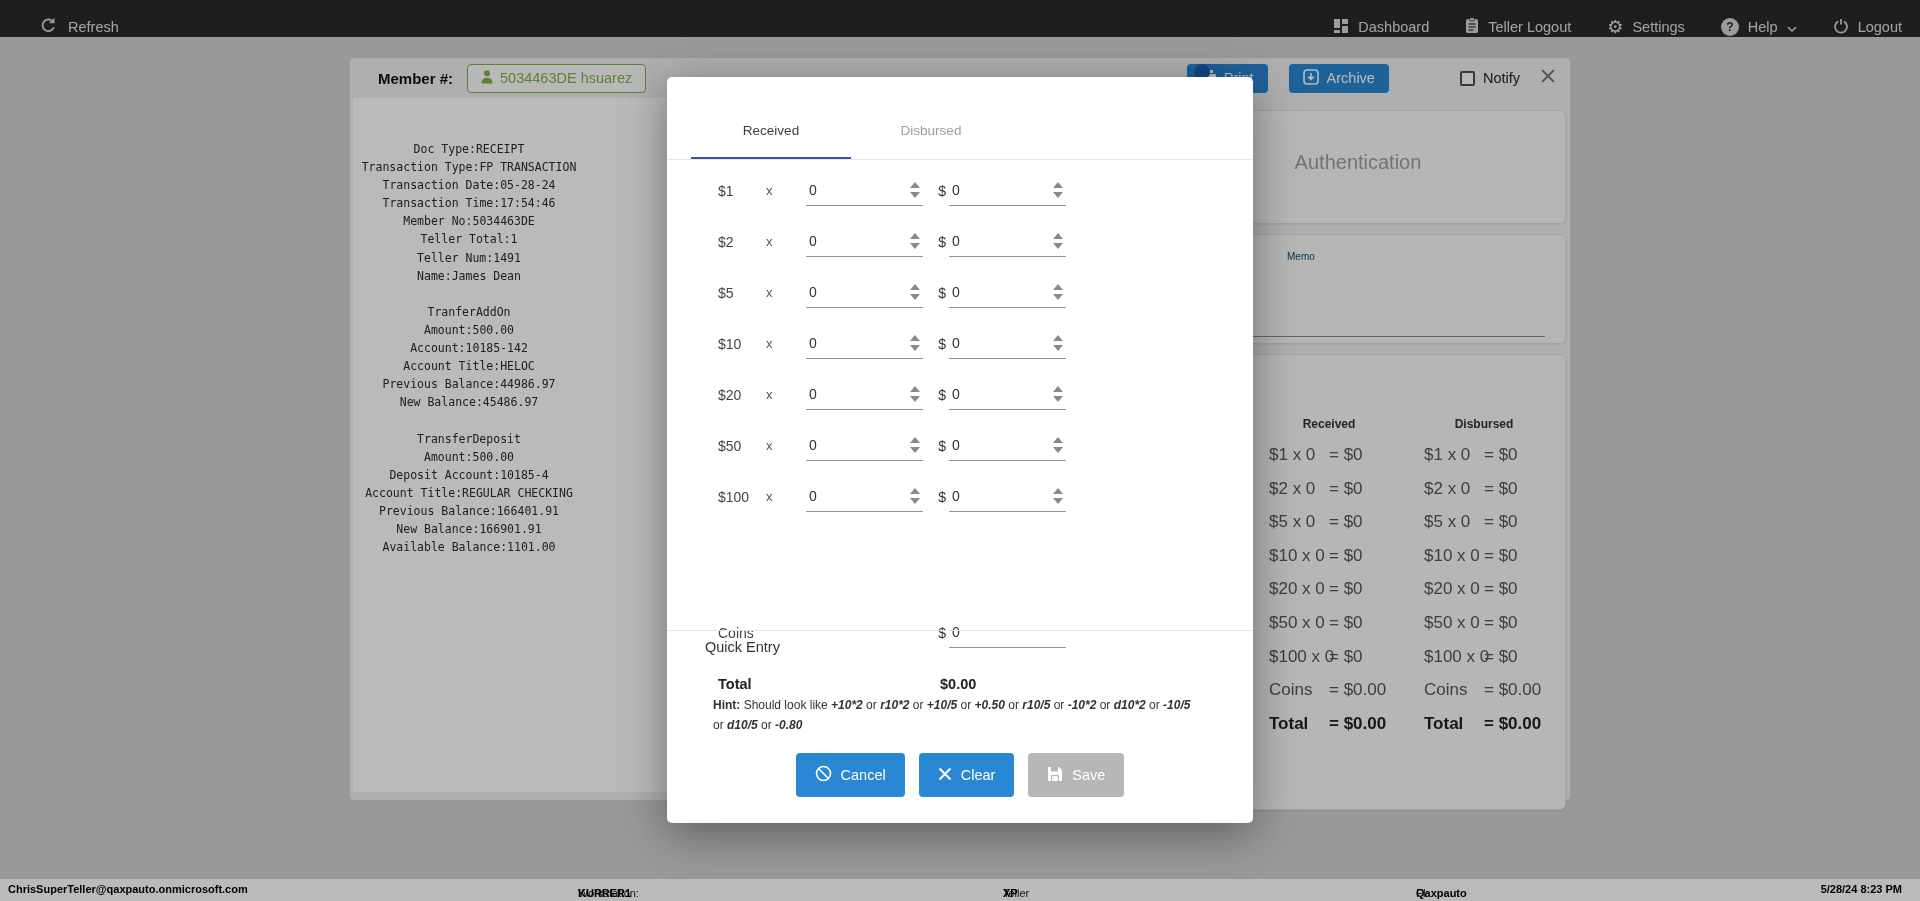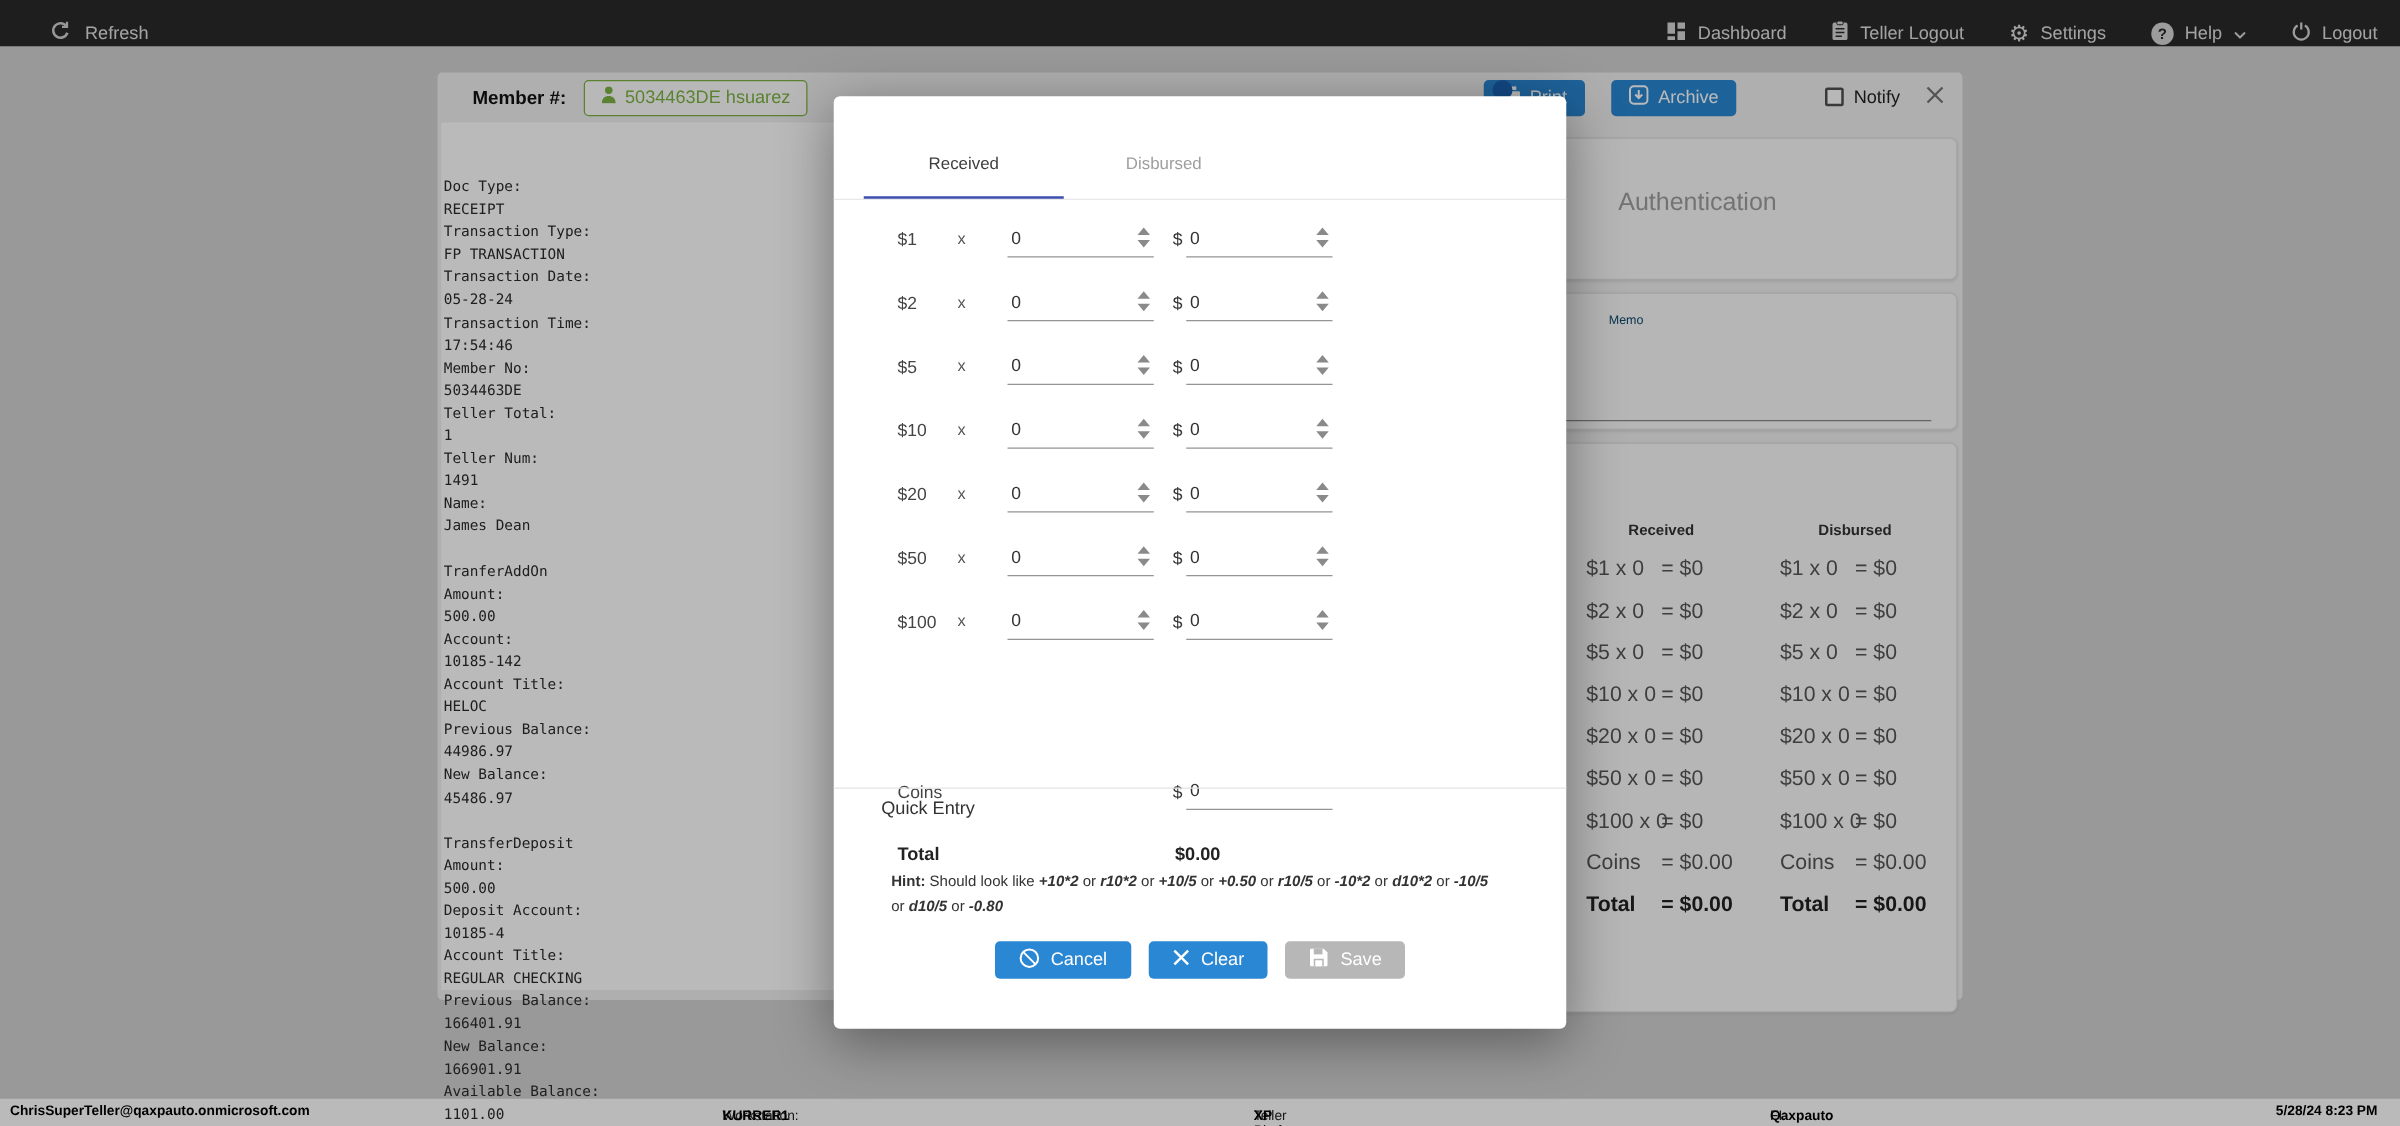--- a/index.html
+++ b/index.html
@@ -17,28 +17,28 @@
   
   .main-card { position:absolute; left:350px; top:58px; width:1220px; height:742px; background:#f0f0f0; border-radius:4px; z-index:1; }
   .card-header { position:absolute; left:350px; top:58px; width:1220px; height:40px; display:flex; align-items:center; z-index:2; }
   .member-label { margin-left:28px; font-size:15px; font-weight:bold; color:#111; }
   .member-chip { margin-left:14px; height:29px; display:flex; align-items:center; gap:7px; padding:0 13px; border:1px solid #7cb342; border-radius:4px; color:#7cb342; font-size:14.5px; background:#fdfdfd; cursor:pointer; }
   .info-dot { position:absolute; left:1194px; top:64px; width:16px; height:16px; border-radius:50%; background:#1a63b5; z-index:2; }
   .hdr-right { position:absolute; right:8px; top:0; height:40px; display:flex; align-items:center; gap:0; }
   .btn-blue-bg { height:29px; display:flex; align-items:center; gap:8px; padding:4px 14px; background:#2a87d4; color:#fff; font-size:14.5px; border:none; border-radius:4px; cursor:pointer; }
   .btn-print { margin-right:21px; }
   .btn-archive { margin-right:27px; }
-  .notify-wrap { display:flex; gap:8px; margin-right:20px; cursor:pointer;padding-left:44px; }
+  .notify-wrap { display:flex; align-items:center; gap:8px; margin-right:20px; cursor:pointer;padding-left:44px; }
   .notify-box { width:15px; height:15px; border:2px solid #4f4f4f; border-radius:2px; background:#fdfdfd; }
   .notify-label { font-size:14.5px; color:#222; }
   .close-wrap { cursor:pointer; display:flex; align-items:center; margin-right:6px; }
 
   .receipt-panel { position:absolute; left:353px; top:98px; width:322px; height:694px; background:#ffffff; z-index:1; }
   .receipt-lines { position:absolute; left:355px; top:140px; width:228px; z-index:2; font-family:"DejaVu Sans Mono",monospace; font-size:11.5px; line-height:18.1px; color:#2b2b2b; }
-  .rline { display:flex; justify-content:center; white-space:pre; min-height:18.1px;flex-direction:column; }
+  .rline { display:flex; justify-content:center; white-space:pre; min-height:18.1px; }
 
   .side-card { position:absolute; background:#fafafa; border:1px solid #e0e0e0; border-radius:6px; z-index:1; box-shadow:0 1px 2px rgba(0,0,0,.08); }
   .auth-card { left:1150px; top:110px; width:416px; height:114px; }
   .auth-title { text-align:center; margin-top:40px; font-size:20px; color:#9e9e9e; }
   .memo-card { left:1150px; top:234px; width:416px; height:110px; }
   .memo-label { position:absolute; left:136px; top:16px; font-size:10px; color:#0c4a6e; }
   .memo-line { position:absolute; left:15px; right:20px; bottom:6px; border-bottom:1px solid #8a8a8a; }
   .summary-card { left:1150px; top:354px; width:416px; height:456px; }
   .sum-header { position:absolute; top:62px; font-size:12px; font-weight:bold; color:#333; }
   .sum-header.received { left:118px; width:120px; text-align:center; }
@@ -79,21 +79,21 @@
   .qe-divider { position:absolute; left:0; top:553px; width:100%; border-top:1px solid #e4e4e4; }
   .qe-label { position:absolute; left:38px; top:562px; font-size:14.5px; color:#333; }
   .qe-input { position:absolute; left:178px; top:552px; width:357px; height:36px; border:none; outline:none; border-bottom:1px solid #9e9e9e; font-size:15px; color:#333; background:transparent; font-family:"Liberation Sans",sans-serif; }
   .qe-input::placeholder { color:#9e9e9e; }
 
   .hint { position:absolute; left:46px; top:618px; width:482px; font-size:12px; line-height:20px; color:#333; }
   .hint .hint-word { font-weight:bold; }
   .hint .expr { font-weight:bold; font-style:italic; }
 
   .modal-buttons { position:absolute; left:0; top:676px; width:100%; display:flex; justify-content:center; gap:14px; }
-  .mbtn { height:30px; display:flex; align-items:center; gap:9px; padding:0 19px; border:none; border-radius:4px; background:#2a87d4; color:#fff; font-size:14.5px; font-family:"Liberation Sans",sans-serif; cursor:pointer; }
+  .mbtn { height:44px; display:flex; align-items:center; gap:9px; padding:0 19px; border:none; border-radius:4px; background:#2a87d4; color:#fff; font-size:14.5px; font-family:"Liberation Sans",sans-serif; cursor:pointer; }
   .mbtn.disabled { background:#b7b7b7; cursor:default; }
 
   
   .statusbar { position:absolute; left:0; bottom:0; width:1920px; height:22px; background:#fff; z-index:1; font-size:11px; color:#222; }
   .statusbar span { position:absolute; top:4px; }
   .sb-user { left:8px; font-weight:bold; color:#000; }
   .sb-ws { left:578px; }
   .sb-plat { left:1003px; }
   .sb-fi { left:1416px; }
   .sb-date { right:18px; font-weight:bold; color:#000; }

